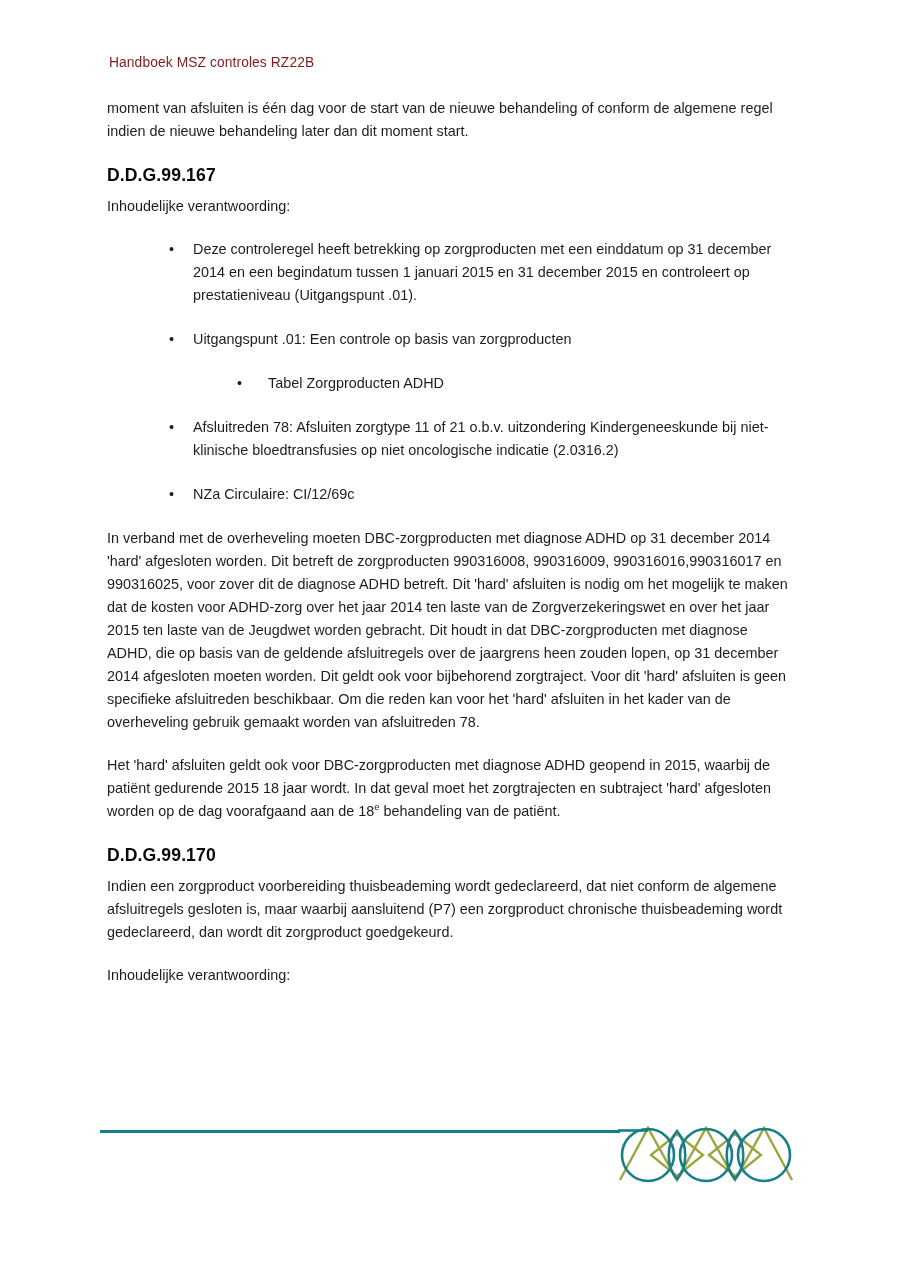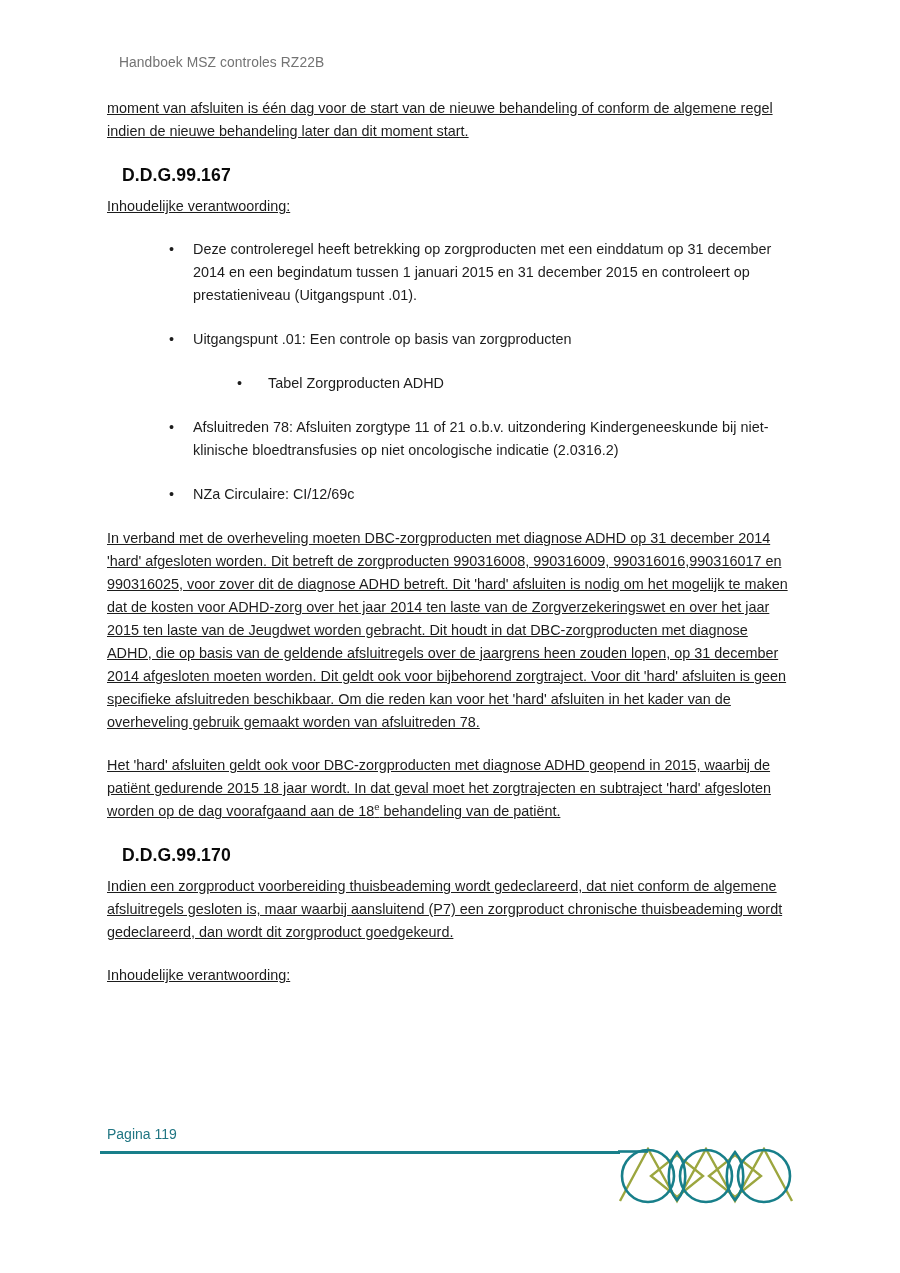--- a/index.html
+++ b/index.html
@@ -7,37 +7,36 @@
     position:relative;
     width:900px; height:1273px;
     background:#ffffff;
     font-family:"Liberation Sans", sans-serif;
     color:#1d1d1d;
     overflow:hidden;
   }
   .content { padding:55px 107px 0 107px; }
   .running-header {
     font-size:13.8px;
-    color:#737373;
-    margin:0 0 27px 12px;
+    color:#7f1d1d;
+    margin:0 0 27px 2px;
     letter-spacing:0.1px;
   }
   p.body, .label {
     font-size:14.4px;
     line-height:23px;
     margin:0 0 20px 0;
     color:#1d1d1d;
-    text-decoration:underline;
   }
   h1.section-title {
     font-size:17.6px;
     line-height:22px;
     font-weight:bold;
     color:#0a0a0a;
-    margin:21px 0 9px 15px;
+    margin:21px 0 9px 0;
     letter-spacing:0.1px;
   }
   .li {
     display:flex;
     font-size:14.4px;
     line-height:23px;
     margin:0 0 21px 62px;
   }
   .li.l2 { margin-left:130px; }
   .li .dot { flex:0 0 24px; }
@@ -97,21 +96,20 @@
     <p class="body"><span>Het 'hard' afsluiten geldt ook voor DBC-zorgproducten met diagnose ADHD geopend in 2015, waarbij de patiënt gedurende 2015 18 jaar wordt. In dat geval moet het zorgtrajecten en subtraject 'hard' afgesloten worden op de dag voorafgaand aan de 18</span><sup>e</sup><span> behandeling van de patiënt.</span></p>
 
     <h1 class="section-title">D.D.G.99.170</h1>
     <p class="body">Indien een zorgproduct voorbereiding thuisbeademing wordt gedeclareerd, dat niet conform de algemene afsluitregels gesloten is, maar waarbij aansluitend (P7) een zorgproduct chronische thuisbeademing wordt gedeclareerd, dan wordt dit zorgproduct goedgekeurd.</p>
 
     <p class="label">Inhoudelijke verantwoording:</p>
 
   </div>
 
   <div class="footer">
-    <div class="page-number">Pagina 119</div>
     <div class="rule-row">
       <div class="rule"></div>
       <svg class="logo-svg" width="176" height="58" viewBox="0 0 176 58" fill="none" xmlns="http://www.w3.org/2000/svg">
 
         <path d="M2 54 L30 2 L59 54 L88 2 L117 54 L146 2 L174 54" stroke="#9ca63f" stroke-width="2.4" fill="none" stroke-linejoin="miter"></path>
         <polygon points="59,8 85,29 59,50 33,29" stroke="#9ca63f" stroke-width="2.4" fill="none"></polygon>
         <polygon points="117,8 143,29 117,50 91,29" stroke="#9ca63f" stroke-width="2.4" fill="none"></polygon>
 
         <circle cx="30" cy="29" r="26" stroke="#187f8a" stroke-width="2.6" fill="none"></circle>
         <circle cx="88" cy="29" r="26" stroke="#187f8a" stroke-width="2.6" fill="none"></circle>

